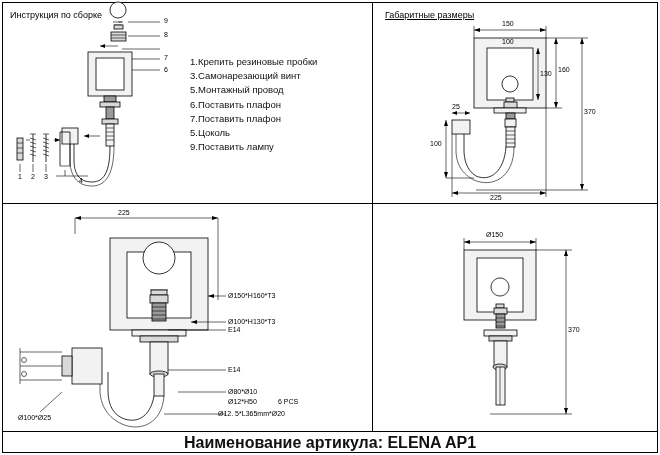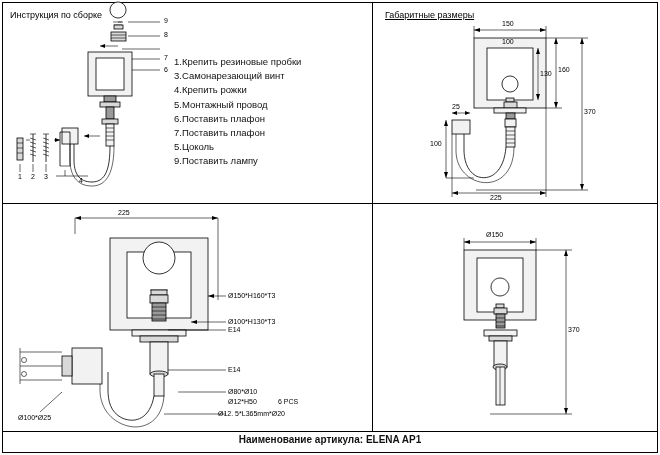--- a/index.html
+++ b/index.html
@@ -54,26 +54,26 @@
     color: #000;
     white-space: nowrap;
   }
   #title-assembly { left: 10px; top: 10px; }
   #title-dims { left: 385px; top: 10px; text-decoration: underline; }
   .article {
     position: absolute;
     left: 0; top: 434px;
     width: 660px;
     text-align: center;
-    font-size: 10px;
+    font-size: 16px;
     font-weight: bold;
   }
   .steps {
     position: absolute;
-    left: 174px; top: 55px;
+    left: 190px; top: 55px;
     font-size: 9.5px;
     line-height: 14.2px;
   }
   .steps div { white-space: nowrap; }
   .lbl {
     position: absolute;
     font-size: 7px;
     color: #000;
     white-space: nowrap;
   }
@@ -183,21 +183,20 @@
       <line x1="33" y1="164" x2="33" y2="172"></line>
       <line x1="46" y1="164" x2="46" y2="172"></line>
       <line x1="65" y1="170" x2="65" y2="176"></line>
       <line x1="56" y1="176" x2="88" y2="176"></line>
     </g>
   </svg>
 
   <div class="steps">
     <div>1.Крепить резиновые пробки</div>
     <div>3.Самонарезающий винт</div>
-    <div>4.Крепить рожки</div>
     <div>5.Монтажный провод</div>
     <div>6.Поставить плафон</div>
     <div>7.Поставить плафон</div>
     <div>5.Цоколь</div>
     <div>9.Поставить лампу</div>
   </div>
 
   <div class="lbl" style="left:164px; top:17px;">9</div>
   <div class="lbl" style="left:164px; top:31px;">8</div>
   <div class="lbl" style="left:164px; top:54px;">7</div>

